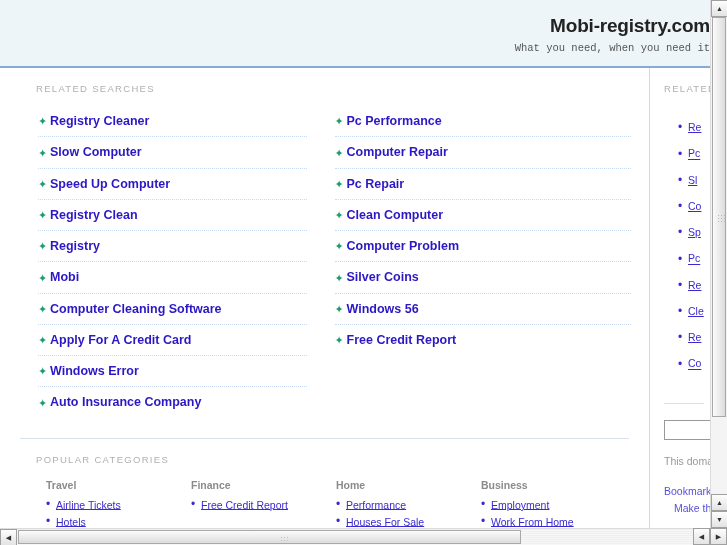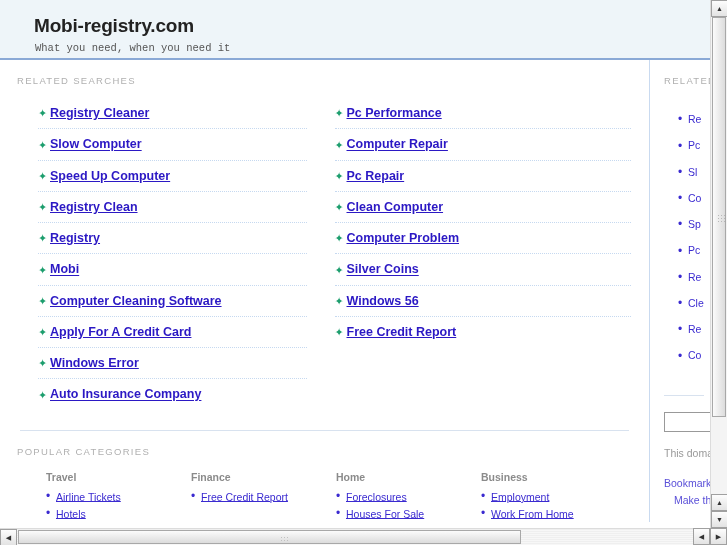--- a/index.html
+++ b/index.html
@@ -22,23 +22,24 @@
     width: 710px;
     height: 528px;
     overflow: hidden;
     background: #ffffff;
   }
 
   
   .site-header {
     background: #eef5f9;
     border-bottom: 2px solid #8aa9d6;
-    height: 60px;
+    height: 68px;
     box-sizing: border-box;
     padding: 14px 0 0 34px;
+    text-align: right;
   }
   .site-title {
     font-size: 19px;
     font-weight: bold;
     color: #222222;
     letter-spacing: -0.2px;
     margin: 0;
     line-height: 24px;
   }
   .site-tagline {
@@ -66,21 +67,21 @@
     box-sizing: border-box;
     padding-top: 12px;
     overflow: hidden;
     white-space: nowrap;
   }
 
   .section-label {
     font-size: 9.5px;
     color: #b0b0b0;
     letter-spacing: 1.3px;
-    padding: 14px 0 0 17px;
+    padding: 14px 0 0 36px;
     line-height: 14px;
   }
 
   
   .rs-grid {
     display: flex;
     padding: 10px 0 0 0;
   }
   .rs-col {
     flex: 0 0 50%;
@@ -102,21 +103,20 @@
     width: 12px;
     color: #1d9e6e;
     font-size: 11px;
     vertical-align: middle;
     line-height: 17px;
   }
   .rs-link {
     color: #2b18c4;
     font-size: 12.5px;
     font-weight: bold;
-    text-decoration: underline;
     vertical-align: middle;
     cursor: pointer;
   }
 
   
   .cat-divider {
     border-top: 1px solid #d8e2ef;
     margin: 20px 20px 0 20px;
   }
   .cat-grid {
@@ -169,20 +169,21 @@
   .side-dot {
     display: inline-block;
     width: 10px;
     color: #3a2ad0;
     font-size: 12px;
     vertical-align: middle;
   }
   .side-link {
     color: #3a2ad0;
     font-size: 10.5px;
+    text-decoration: underline;
     vertical-align: middle;
     cursor: pointer;
   }
   .side-rule {
     border-top: 1px solid #d8e2ef;
     margin: 26px 6px 0 14px;
   }
   .side-input {
     margin: 16px 0 0 14px;
     width: 70px;
@@ -344,21 +345,21 @@
             <div class="cat-head">Travel</div>
             <div class="cat-item"><span class="dot-icon">•</span><span class="cat-link">Airline Tickets</span></div>
             <div class="cat-item"><span class="dot-icon">•</span><span class="cat-link">Hotels</span></div>
           </div>
           <div class="cat-col">
             <div class="cat-head">Finance</div>
             <div class="cat-item"><span class="dot-icon">•</span><span class="cat-link">Free Credit Report</span></div>
           </div>
           <div class="cat-col">
             <div class="cat-head">Home</div>
-            <div class="cat-item"><span class="dot-icon">•</span><span class="cat-link">Foreclosures</span></div>
+            <div class="cat-item"><span class="dot-icon">•</span><span class="cat-link">Performance</span></div>
             <div class="cat-item"><span class="dot-icon">•</span><span class="cat-link">Houses For Sale</span></div>
           </div>
           <div class="cat-col">
             <div class="cat-head">Business</div>
             <div class="cat-item"><span class="dot-icon">•</span><span class="cat-link">Employment</span></div>
             <div class="cat-item"><span class="dot-icon">•</span><span class="cat-link">Work From Home</span></div>
           </div>
         </div>
 
     </div>

